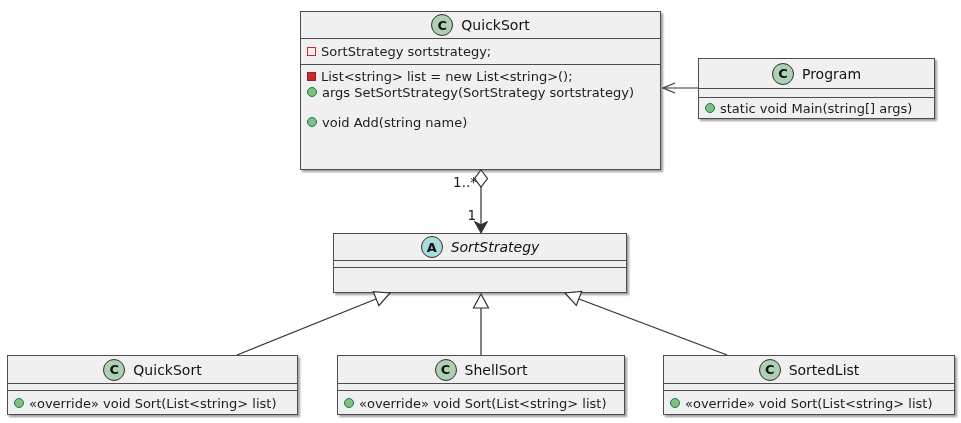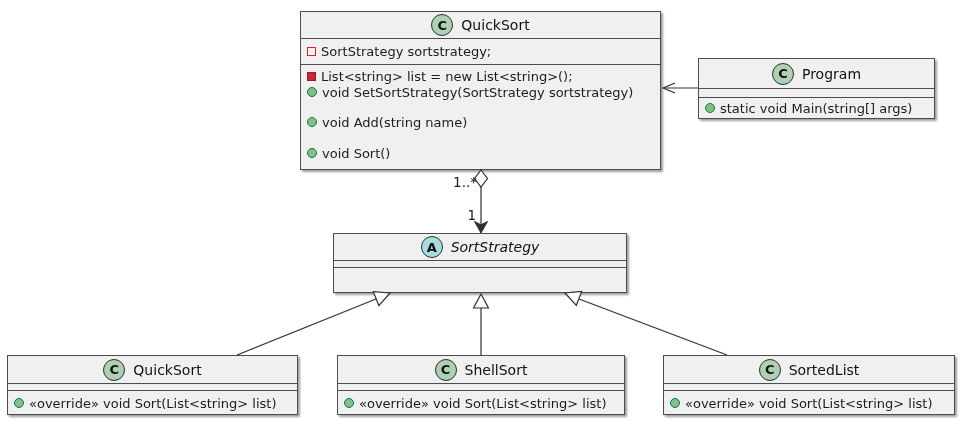--- a/index.html
+++ b/index.html
@@ -45,32 +45,28 @@
         <span class="mtext">SortStrategy sortstrategy;</span>
       </div>
     </div>
     <div class="comp last" style="height:104px;padding-top:3px;">
       <div class="member">
         <span class="micon sq-filled"></span>
         <span class="mtext">List&lt;string&gt; list = new List&lt;string&gt;();</span>
       </div>
       <div class="member">
         <span class="micon dot-green"></span>
-        <span class="mtext">void SetSortStrategy(SortStrategy sortstrategy)</span>
+        <span class="mtext">args SetSortStrategy(SortStrategy sortstrategy)</span>
       </div>
       <div class="spacer" style="height:14px;"></div>
       <div class="member">
         <span class="micon dot-green"></span>
         <span class="mtext">void Add(string name)</span>
       </div>
       <div class="spacer" style="height:15px;"></div>
-      <div class="member">
-        <span class="micon dot-green"></span>
-        <span class="mtext">void Sort()</span>
-      </div>
     </div>
   </div>
 
   <div class="uml-class" style="left:698px;top:58px;width:237px;height:61px;">
     <div class="hdr" style="height:30px;">
       <span class="sticon green">C</span>
       <span class="cname">Program</span>
     </div>
     <div class="comp empty" style="height:9px;"></div>
     <div class="comp last" style="height:20px;padding-top:2px;">

